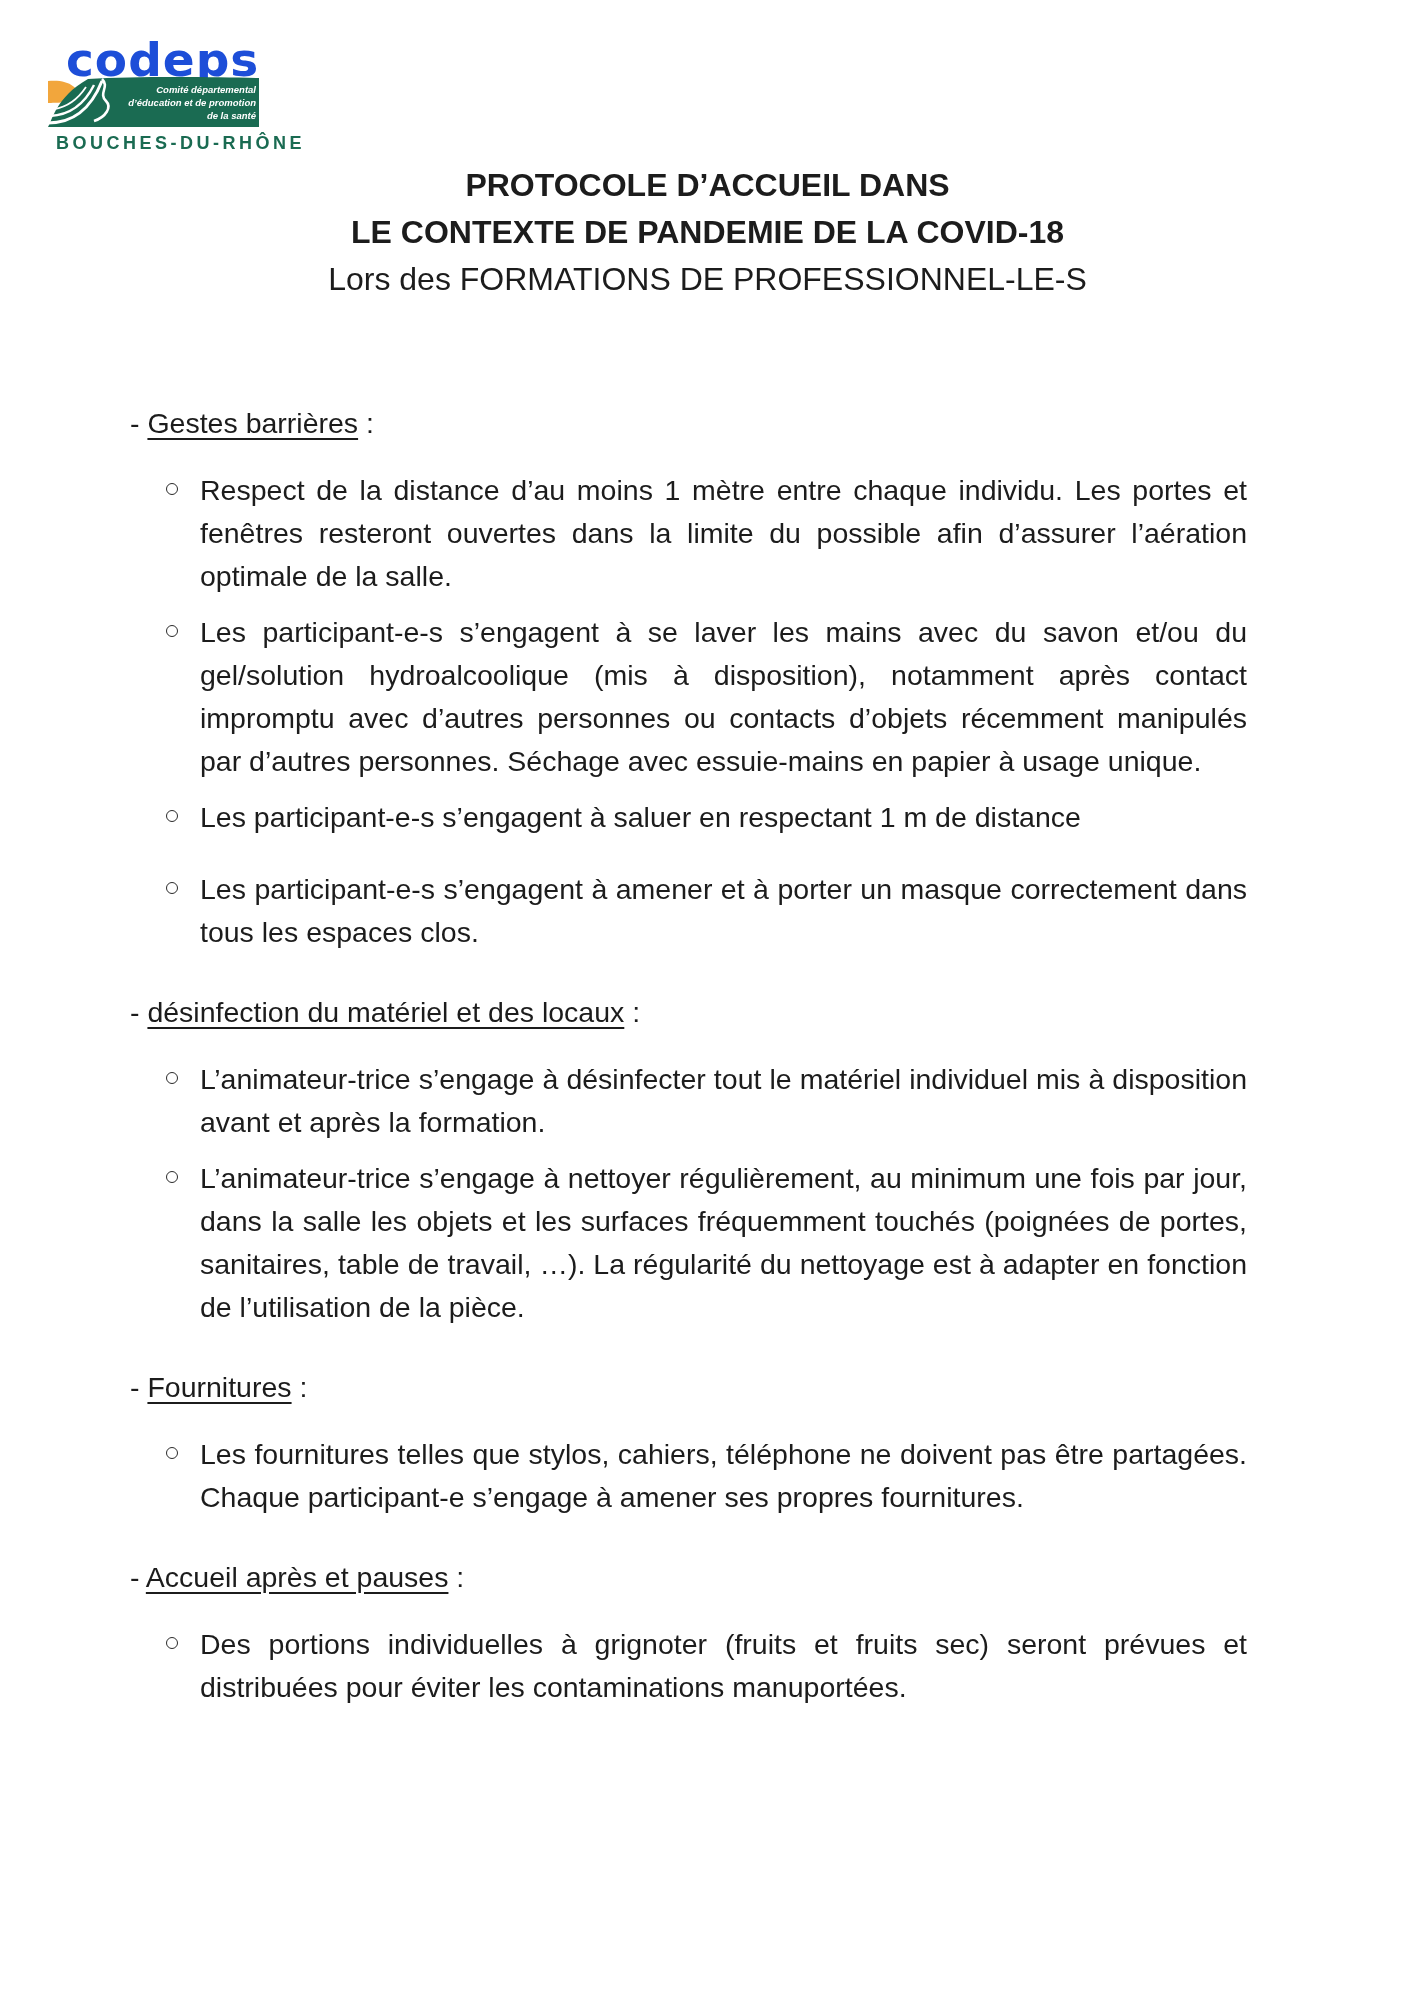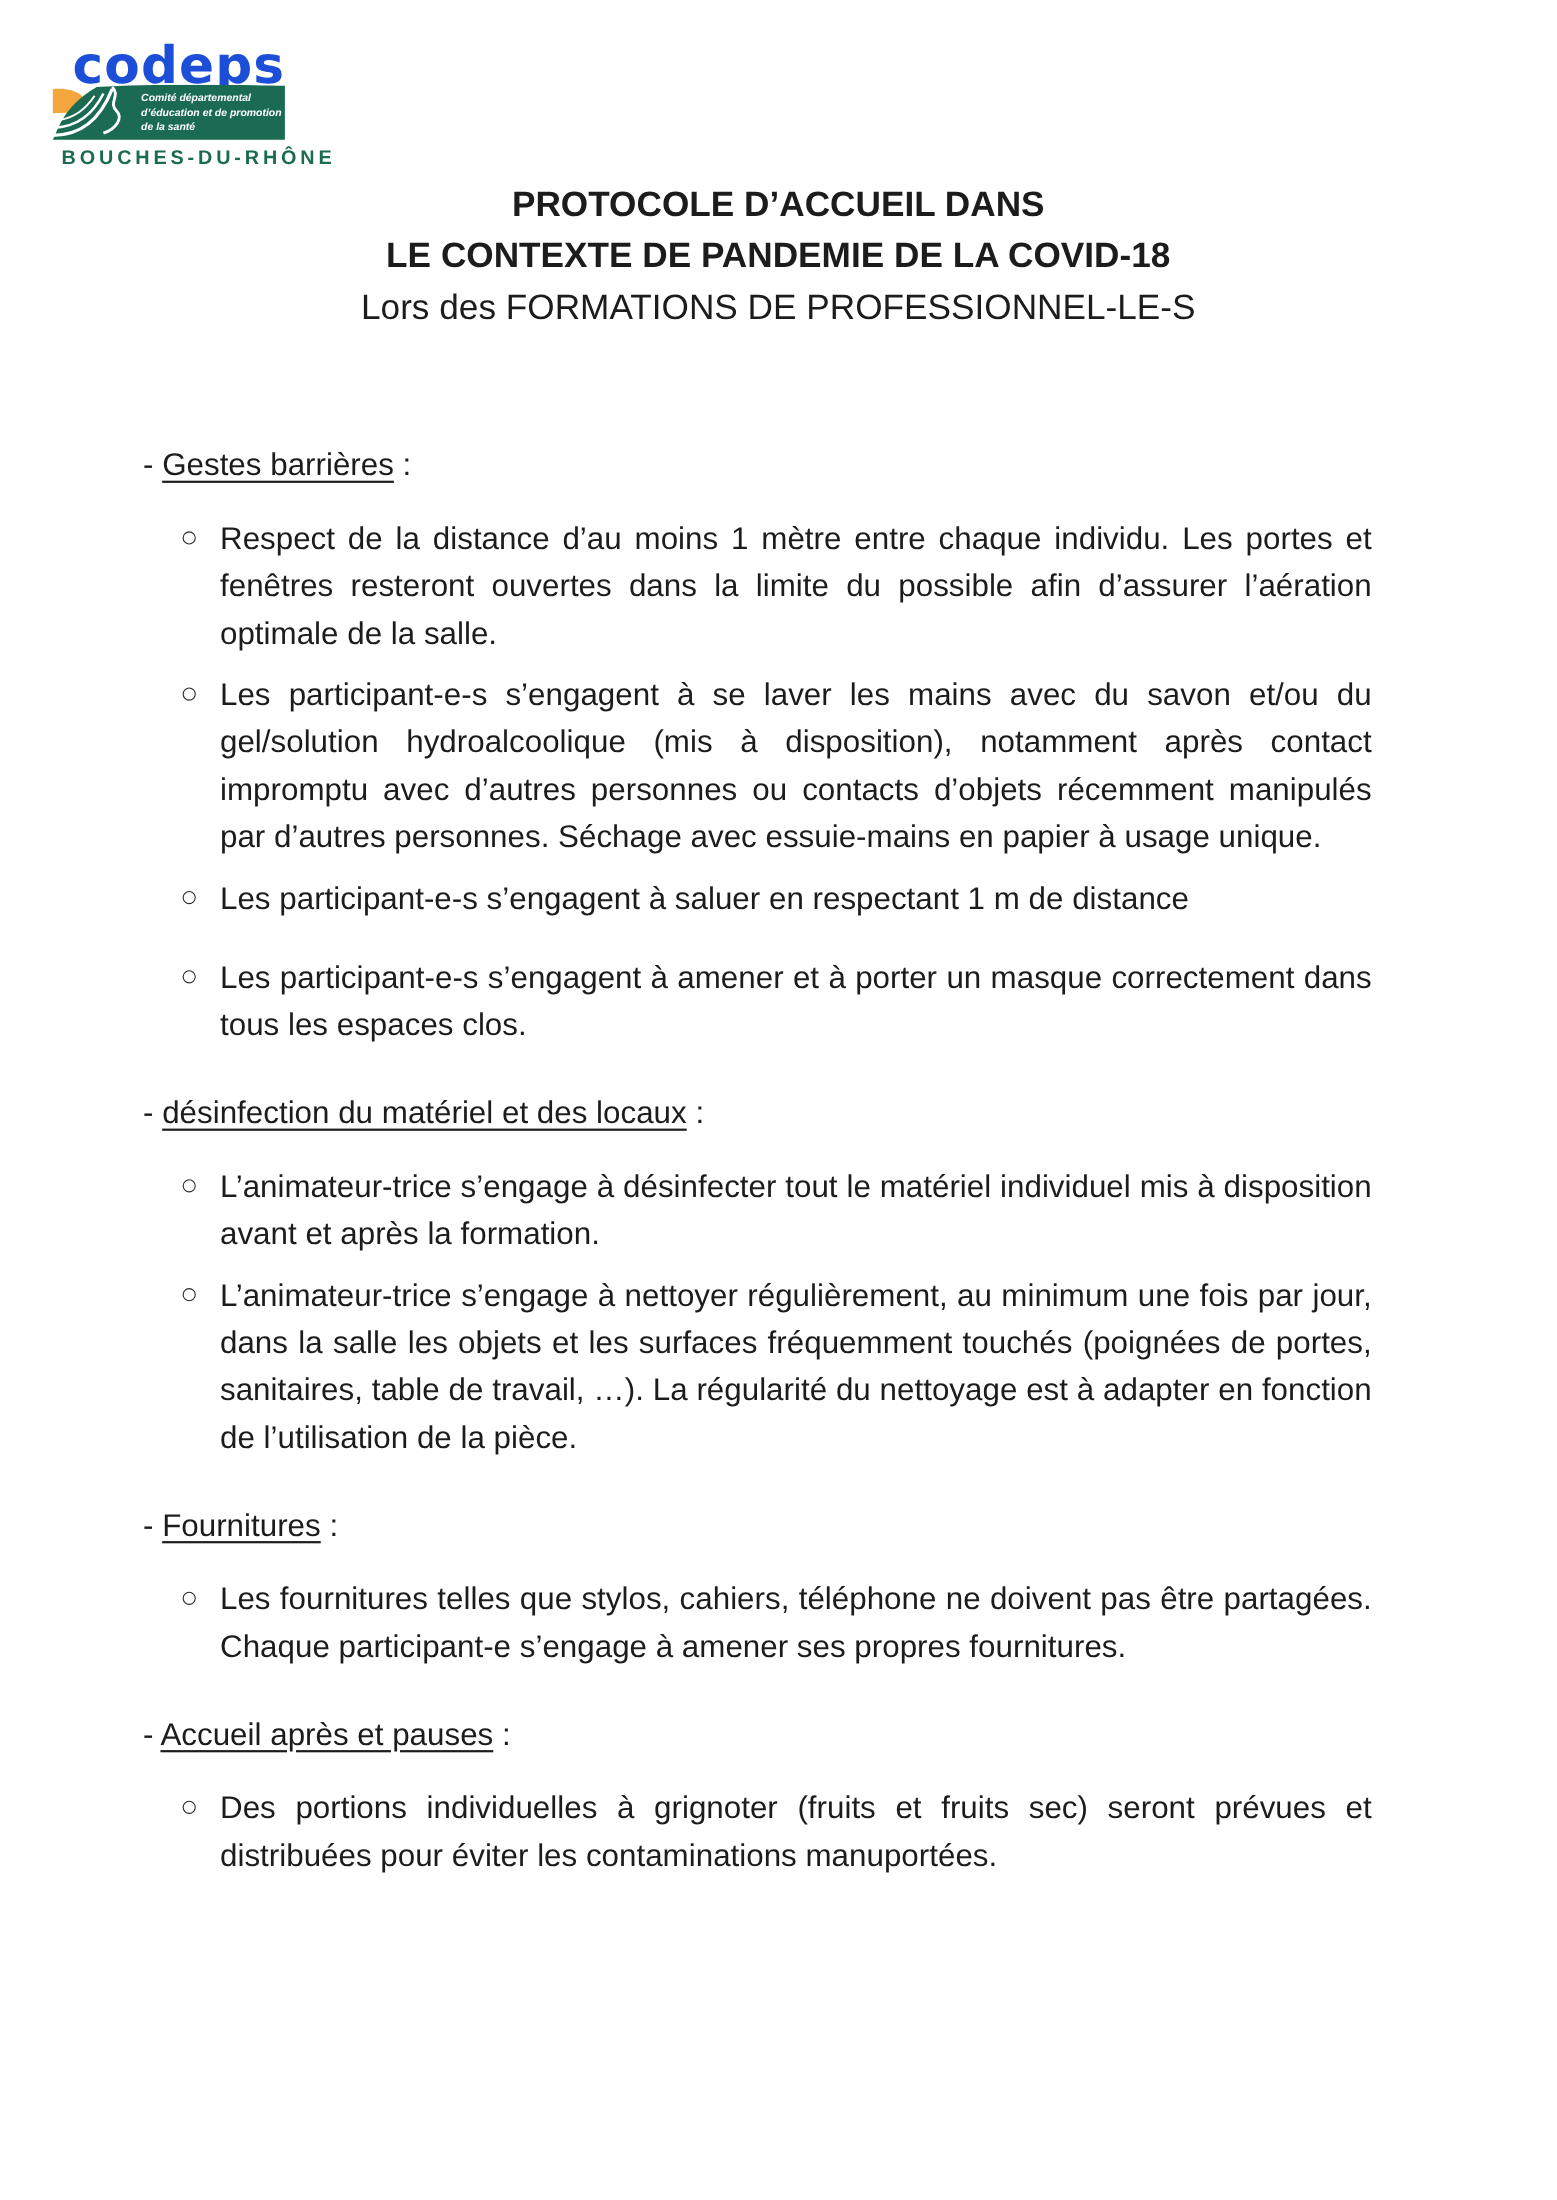--- a/index.html
+++ b/index.html
@@ -17,21 +17,21 @@
   .logo-wordmark {
     font-family: "DejaVu Sans", sans-serif;
     font-size: 47px; line-height: 1.0;
     color: #1d4ed8; font-weight: 600;
     letter-spacing: 1px; margin-left: 20px;
   }
   .logo-banner { position: relative; height: 52px; margin-top: -6px; }
   .logo-banner svg { position: absolute; left: 0; top: 0; }
   .logo-tagline {
     position: absolute; right: 5px; top: 7px;
-    text-align: left; color: #ffffff;
+    text-align: right; color: #ffffff;
     font-size: 9.5px; font-weight: bold; font-style: italic;
     line-height: 1.35;
   }
   .logo-region {
     margin-top: 4px; margin-left: 10px;
     font-size: 18px; font-weight: bold;
     color: #1a6b52; letter-spacing: 3.5px;
     white-space: nowrap;
   }
 

